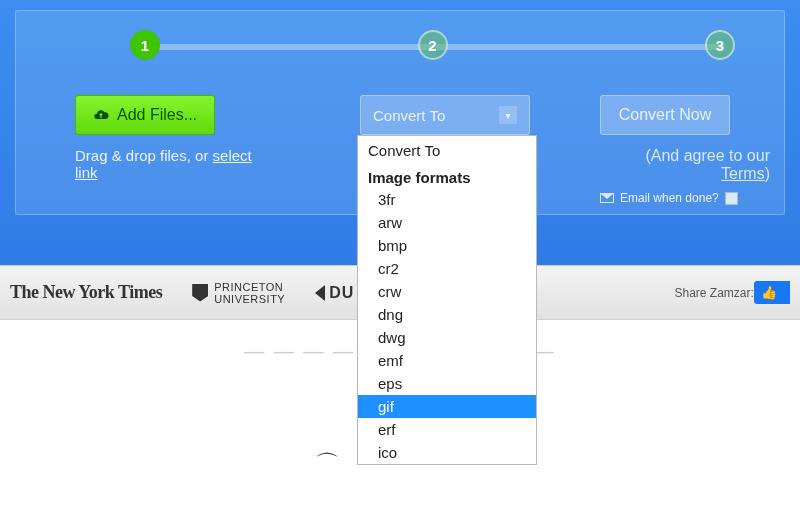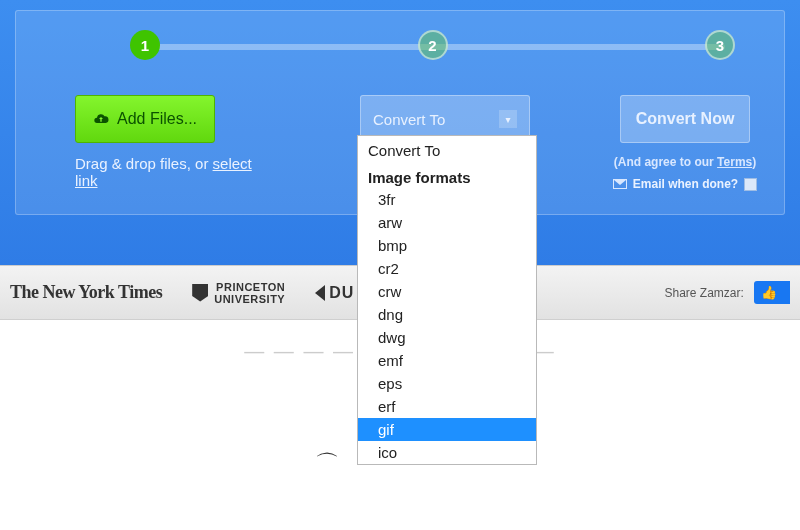--- a/index.html
+++ b/index.html
@@ -44,24 +44,24 @@
 
   .col {
     position: absolute;
     top: 95px;
     display: flex;
     flex-direction: column;
     align-items: center;
   }
   .col1 { left: 75px; width: 190px; align-items: flex-start; }
   .col2 { left: 355px; width: 180px; }
-  .col3 { right: 30px; width: 170px; align-items: center; font-weight: bold; }
+  .col3 { right: 30px; width: 170px; align-items: flex-start; }
 
   .btn {
-    height: 48px;
+    height: 40px;
     display: flex; align-items: center; justify-content: center;
     border-radius: 3px;
     font-size: 16px;
     padding: 0 18px;
     white-space: nowrap;
     cursor: pointer;
   }
   .btn-add {
     background: linear-gradient(#84f52d, #61d80e);
     color: #0b5200;
@@ -93,21 +93,21 @@
   }
 
   .hint {
     margin-top: 12px;
     font-size: 15px;
     color: #eaf2ff;
   }
   .hint .u { text-decoration: underline; cursor: pointer; }
 
   .terms {
-    font-size: 12px;
+    font-size: 16px;
     color: #d8e7ff;
     margin-top: 12px;
     text-align: right;
   }
   .terms .u { text-decoration: underline; cursor: pointer; }
 
   .emailrow {
     font-size: 12px;
     color: #eaf2ff;
     margin-top: 8px;
@@ -151,26 +151,26 @@
     height: 55px;
     background: linear-gradient(#f3f3f3, #e2e2e2);
     border-top: 1px solid #ccc;
     border-bottom: 1px solid #cfcfcf;
     display: flex; align-items: center;
     padding: 0 10px;
     gap: 30px;
     color: #333;
   }
   .nyt { font-family: "Times New Roman", serif; font-weight: bold; font-size: 18px; letter-spacing: -0.5px; }
-  .princeton { display:flex; align-items:center; gap:6px; font-size:11px; font-weight:bold; color:#333; letter-spacing:0.5px;text-align:right;}
+  .princeton { display:flex; align-items:center; gap:6px; font-size:11px; font-weight:normal; color:#333; letter-spacing:0.5px;}
   .princeton .shield { width:16px; height:18px; background:#333; clip-path: polygon(0 0,100% 0,100% 70%,50% 100%,0 70%); }
   .duo { font-weight:900; font-size:16px; letter-spacing:1px; display:flex; align-items:center; gap:4px;}
   .duo .tri { width:0;height:0;border-top:8px solid transparent;border-bottom:8px solid transparent;border-right:10px solid #333;}
   .rletter { font-family: serif; font-weight:bold; font-size:22px; }
-  .share { margin-left:auto; display:flex; align-items:center; gap:10px; font-size:12px; color:#555;}
+  .share { margin-left:auto; display:flex; align-items:center; font-size:12px; color:#555;}
   .fb { background:#1877f2; color:#fff; padding:4px 8px; border-radius:3px 0 0 3px; display:flex; align-items:center; gap:4px; font-size:12px;}
   .fb .thumb { font-size:13px; }
 
   
   .below {
     padding-top: 20px;
     display:flex; justify-content:center; align-items:center;
     gap: 6px;
     color:#333;
     font-size: 20px;
@@ -271,16 +271,16 @@
   <div class="dd-group">Image formats</div>
 <div class="dd-item">3fr</div>
     <div class="dd-item">arw</div>
     <div class="dd-item">bmp</div>
     <div class="dd-item">cr2</div>
     <div class="dd-item">crw</div>
     <div class="dd-item">dng</div>
     <div class="dd-item">dwg</div>
     <div class="dd-item">emf</div>
     <div class="dd-item">eps</div>
+    <div class="dd-item sel">gif</div>
     <div class="dd-item">erf</div>
-    <div class="dd-item sel">gif</div>
     <div class="dd-item">ico</div>
   </div>
 
 </body></html>

